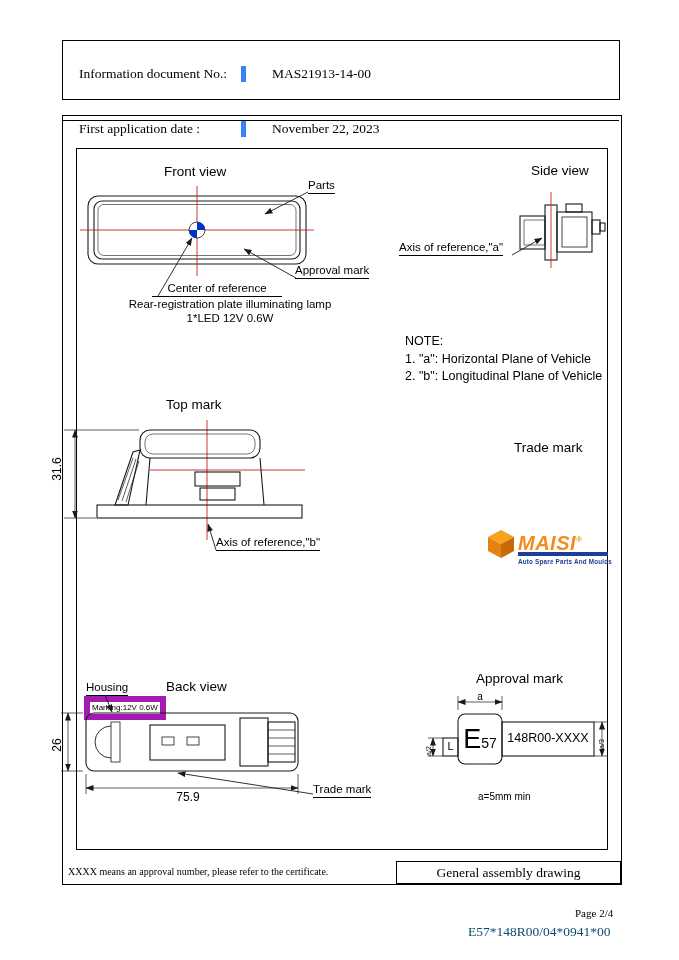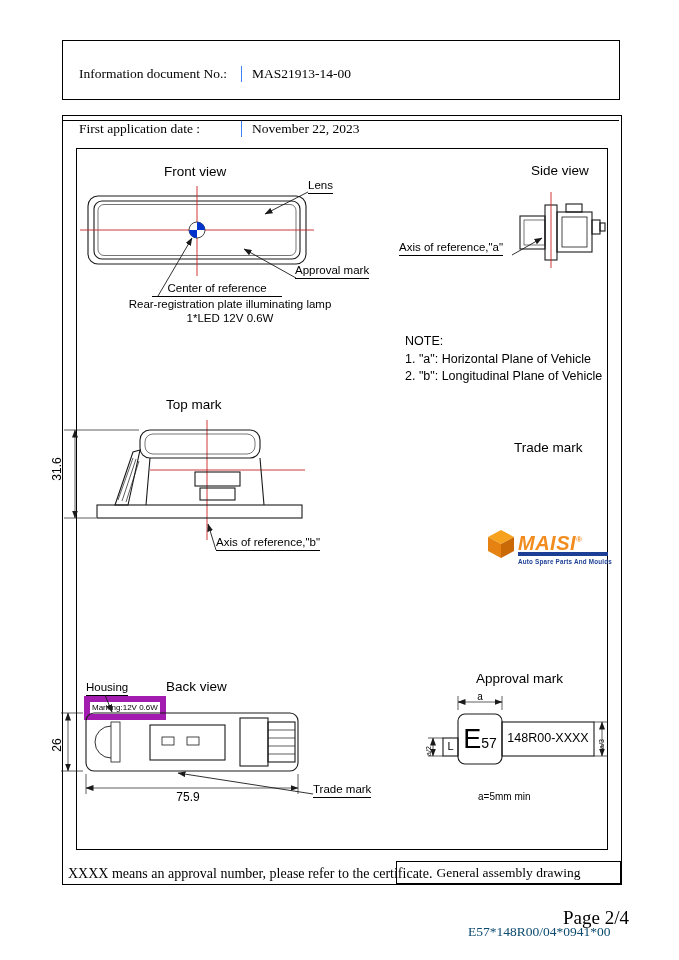--- a/index.html
+++ b/index.html
@@ -12,21 +12,21 @@
   .lbl { font-size:11.5px; line-height:13px; }
   .underl { border-bottom:1px solid #000; padding-bottom:1px; }
   .vtitle { font-size:13.5px; }
   .ctr { text-align:center; }
   .rot90 { transform:rotate(-90deg); transform-origin:center center; }
 
   .hdr { border:1px solid #000; }
   .hdr-row { display:flex; align-items:flex-start; height:29px;margin-top:25px; }
   .hdr-row + .hdr-row { border-top:1px solid #000; }
   .hdr-cell-l { width:178px; padding-left:16px; display:flex; align-items:center; font-size:13.5px; }
-  .hdr-cell-r { flex:1; border-left:1px solid #3b82f6; padding-left:10px; display:flex; align-items:center; font-size:13.5px; }
+  .hdr-cell-r { flex:1; border-left:5px solid #3b82f6; padding-left:26px; display:flex; align-items:center; font-size:13.5px; }
 
   .outer-frame { border:1.5px solid #000; }
   .inner-frame { border:1px solid #000; }
 
   .ga-box { border:1px solid #000; display:flex; align-items:center; justify-content:center; font-size:13.5px; }
 
   .mark-box { border:6px solid #a21caf; font-size:8px; line-height:10px; padding:1px 2px; background:#fff; }
 
   .e-big { font-size:27px; line-height:27px; }
   .e-small { font-size:14px; }
@@ -83,21 +83,21 @@
       <path d="M119,54 L119,46 A8,8 0 0 1 127,54 Z" fill="#0033cc"></path>
       <path d="M119,54 L119,62 A8,8 0 0 1 111,54 Z" fill="#0033cc"></path>
     </g>
     <g stroke="#1a1a1a" stroke-width="0.9" fill="none">
       <line x1="230" y1="16" x2="187" y2="38" marker-end="url(#ae)"></line>
       <line x1="218" y1="102" x2="166" y2="73" marker-end="url(#ae)"></line>
       <line x1="80" y1="120" x2="114" y2="62" marker-end="url(#ae)"></line>
     </g>
   </svg>
 
-  <div class="abs lbl nw underl" style="left:308px;top:179px;">Lens</div>
+  <div class="abs lbl nw underl" style="left:308px;top:179px;">Parts</div>
   <div class="abs lbl nw underl" style="left:295px;top:264px;">Approval mark</div>
   <div class="abs lbl ctr underl" style="left:152px;top:282px;width:130px;">Center of reference</div>
   <div class="abs lbl ctr" style="left:114px;top:298px;width:232px;">Rear-registration plate illuminating lamp</div>
   <div class="abs lbl ctr" style="left:114px;top:312px;width:232px;">1*LED 12V 0.6W</div>
 
   <div class="abs vtitle nw" style="left:531px;top:163px;">Side view</div>
 
   <svg style="left:430px;top:180px;" width="190" height="95">
     <g stroke="#1a1a1a" fill="none" stroke-width="1.1">
       <rect x="90" y="36" width="25" height="33"></rect>
@@ -222,19 +222,19 @@
   </svg>
 
   <div class="abs lbl ctr" style="left:474px;top:690px;width:12px;font-size:10px;">a</div>
   <div class="abs ctr rot90" style="left:421px;top:747px;width:16px;height:8px;font-size:7px;">a/2</div>
   <div class="abs ctr rot90" style="left:594px;top:740px;width:16px;height:8px;font-size:7px;">a/3</div>
   <div class="abs ctr" style="left:443px;top:740px;width:15px;font-size:11px;">L</div>
   <div class="abs ctr nw" style="left:459px;top:726px;width:42px;"><span class="e-big">E</span><span class="e-small">57</span></div>
   <div class="abs ctr nw" style="left:503px;top:731px;width:90px;font-size:12.5px;">148R00-XXXX</div>
   <div class="abs nw" style="left:478px;top:791px;font-size:10px;">a=5mm min</div>
 
-  <div class="abs serif nw" style="left:68px;top:866px;font-size:14px;">XXXX means an approval number, please refer to the certificate.</div>
+  <div class="abs serif nw" style="left:68px;top:866px;font-size:10px;">XXXX means an approval number, please refer to the certificate.</div>
   <div class="abs ga-box serif nw" style="left:396px;top:861px;width:225px;height:23px;">General assembly drawing</div>
 
-  <div class="abs serif nw" style="left:563px;top:907px;font-size:19px;">Page  2/4</div>
+  <div class="abs serif nw" style="left:575px;top:907px;font-size:11px;">Page  2/4</div>
   <div class="abs serif nw" style="left:468px;top:924px;font-size:13.5px;color:#0c4a6e;">E57*148R00/04*0941*00</div>
 
 </div>
 
 </body></html>

